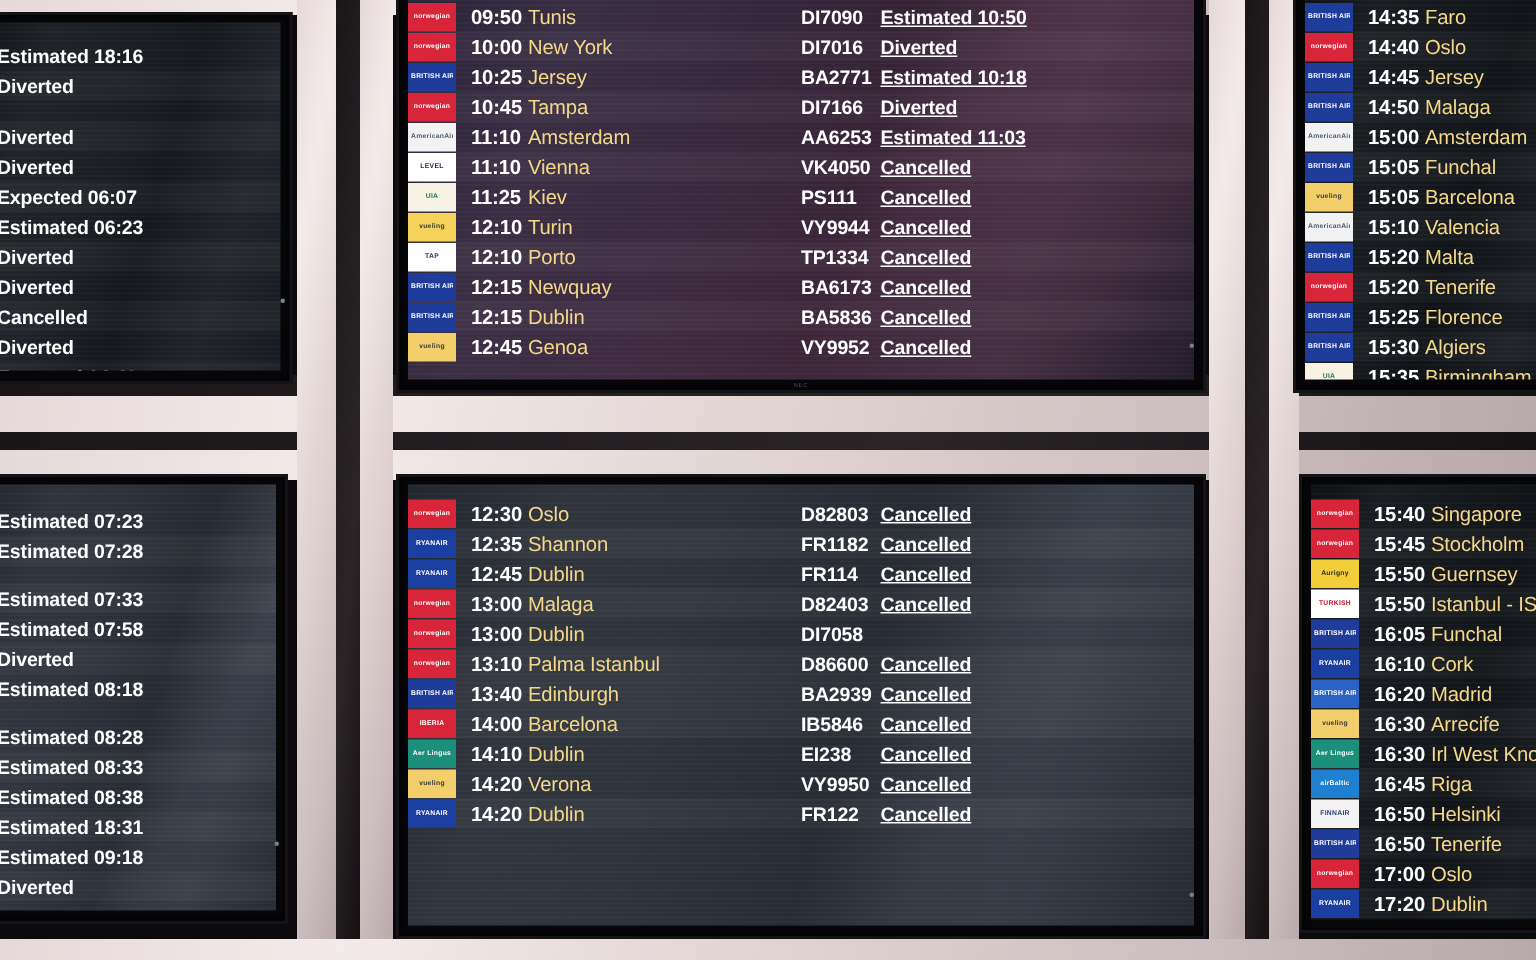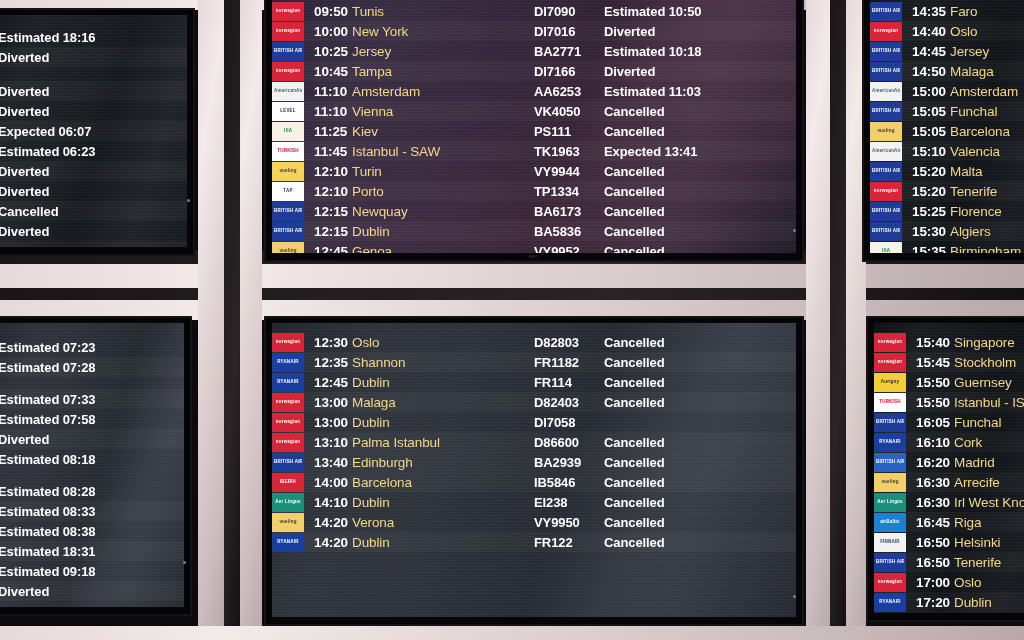--- a/index.html
+++ b/index.html
@@ -95,21 +95,21 @@
   .cell { position:relative; z-index:2; }
   .c-time { font-size:13.5px; font-weight:bold; color:#ffffff; letter-spacing:-0.1px; }
   .c-dest { font-size:13.5px; color:#f3d88a; margin-left:9px; letter-spacing:-0.1px; }
   .c-flight { font-size:13px; font-weight:bold; color:#ffffff; letter-spacing:-0.1px; }
   .c-status { font-size:13px; font-weight:bold; color:#ffffff; letter-spacing:-0.1px; }
 
   
   .board-center .c-time   { position:absolute; left:42px; }
   .board-center .c-dest   { position:absolute; left:80px; margin-left:0; }
   .board-center .c-flight { position:absolute; left:262px; }
-  .board-center .c-status { position:absolute; left:332px; }
+  .board-center .c-status { position:absolute; left:315px;text-decoration:underline; }
 
   
   .board-right .c-time { position:absolute; left:42px; }
   .board-right .c-dest { position:absolute; left:80px; margin-left:0; }
 
   .board-left .c-status { position:absolute; left:10px; font-weight:bold; }
 
   
   .nec {
     position:absolute; bottom:1px; left:50%; transform:translateX(-50%);
@@ -246,29 +246,20 @@
           <div class="cell c-status">Cancelled</div>
         </div>
         <div class="row">
           <div class="logo" style="background: rgb(246, 243, 228);">
             <div class="lw" style="color: rgb(31, 122, 85);">UIA</div>
           </div>
           <div class="cell c-time">11:25</div>
           <div class="cell c-dest">Kiev</div>
           <div class="cell c-flight">PS111</div>
           <div class="cell c-status">Cancelled</div>
-        </div>
-        <div class="row alt">
-          <div class="logo" style="background: rgb(255, 255, 255);">
-            <div class="lw" style="color: rgb(200, 16, 46);">TURKISH</div>
-          </div>
-          <div class="cell c-time">11:45</div>
-          <div class="cell c-dest">Istanbul - SAW</div>
-          <div class="cell c-flight">TK1963</div>
-          <div class="cell c-status">Expected 13:41</div>
         </div>
         <div class="row">
           <div class="logo" style="background: rgb(245, 210, 90);">
             <div class="lw" style="color: rgb(58, 58, 58);">vueling</div>
           </div>
           <div class="cell c-time">12:10</div>
           <div class="cell c-dest">Turin</div>
           <div class="cell c-flight">VY9944</div>
           <div class="cell c-status">Cancelled</div>
         </div>

